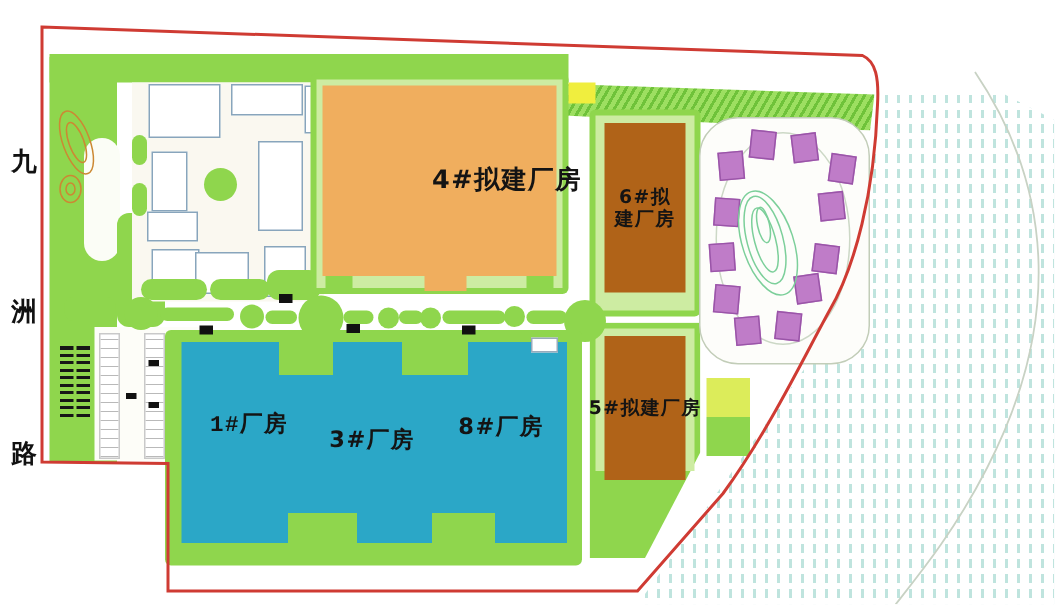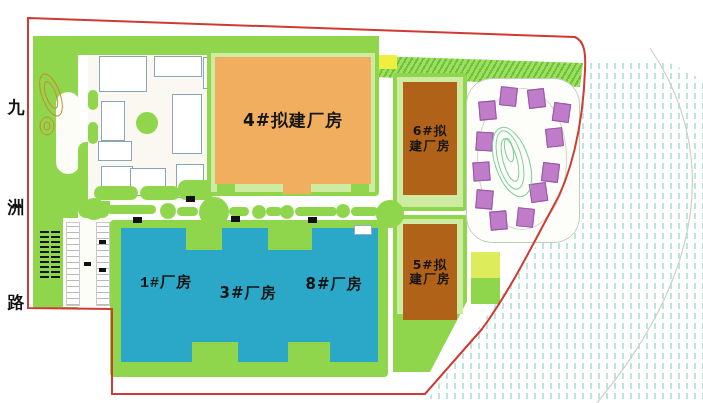--- a/index.html
+++ b/index.html
@@ -111,39 +111,39 @@
   <div class="abs pill" style="left:229px;top:207px;width:20px;height:9px;"></div>
   <div class="abs pill" style="left:266px;top:207px;width:16px;height:9px;"></div>
   <div class="abs pill" style="left:295px;top:207px;width:42px;height:9px;"></div>
   <div class="abs pill" style="left:351px;top:207px;width:27px;height:9px;"></div>
 
   <div class="abs green r4" style="left:207px;top:49px;width:172px;height:147px;"></div>
   <div class="abs pale" style="left:211px;top:53px;width:164px;height:139px;"></div>
   <div class="abs green" style="left:217px;top:174px;width:18px;height:18px;"></div>
   <div class="abs green" style="left:351px;top:174px;width:18px;height:18px;"></div>
   <div class="abs b-orange" style="left:215px;top:57px;width:156px;height:127px;">
-    <div class="label lab-lg" style="width:100%;height:100%;">4#拟建厂房</div>
+    <div class="label lab-lg" style="width:100%;height:100%;padding-left:45px;">4#拟建厂房</div>
   </div>
   <div class="abs b-orange" style="left:283px;top:184px;width:28px;height:10px;"></div>
 
   <div class="abs" style="left:379px;top:55px;width:18px;height:14px;background:var(--highlight-yellow);"></div>
 
   <div class="abs green r4" style="left:393px;top:73px;width:74px;height:138px;"></div>
   <div class="abs pale" style="left:397px;top:77px;width:66px;height:130px;"></div>
   <div class="abs b-brown" style="left:403px;top:82px;width:54px;height:113px;">
     <div class="label lab-sm" style="width:100%;height:100%;flex-direction:column;">
       <span>6#拟</span>
       <span>建厂房</span>
     </div>
   </div>
 
   <div class="abs green" style="left:393px;top:215px;width:74px;height:157px;clip-path:polygon(0% 0%,100% 0%,100% 55%,50% 100%,0% 100%);"></div>
   <div class="abs pale" style="left:397px;top:219px;width:66px;height:95px;"></div>
   <div class="abs b-brown" style="left:403px;top:224px;width:54px;height:96px;">
-    <div class="label lab-sm" style="width:100%;height:100%;flex-direction:column;">
+    <div class="label lab-sm" style="width:100%;height:100%;">
       <span>5#拟</span>
       <span>建厂房</span>
     </div>
   </div>
 
   <div class="abs circle" style="left:376px;top:200px;width:28px;height:28px;"></div>
 
   <div class="abs" style="left:471px;top:252px;width:29px;height:26px;background:#dcec5a;"></div>
   <div class="abs green" style="left:471px;top:278px;width:29px;height:26px;"></div>
 

